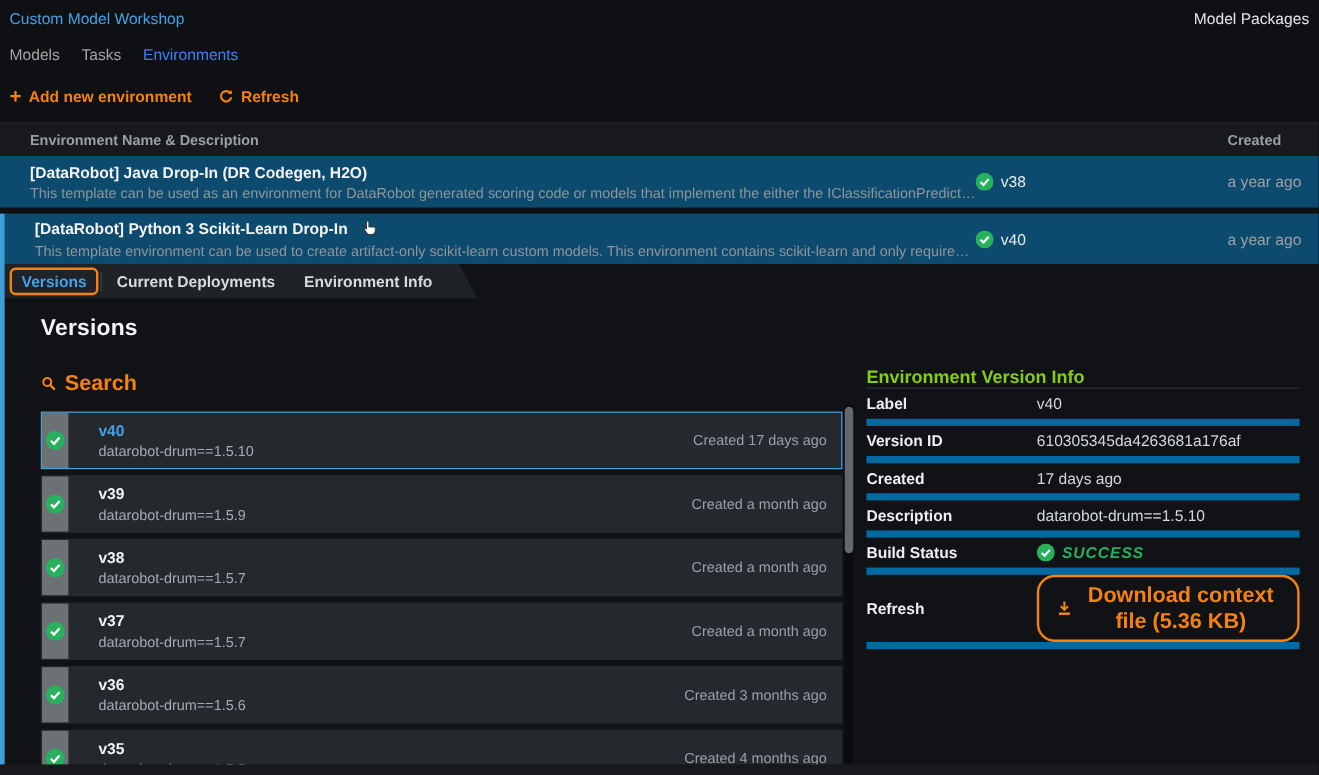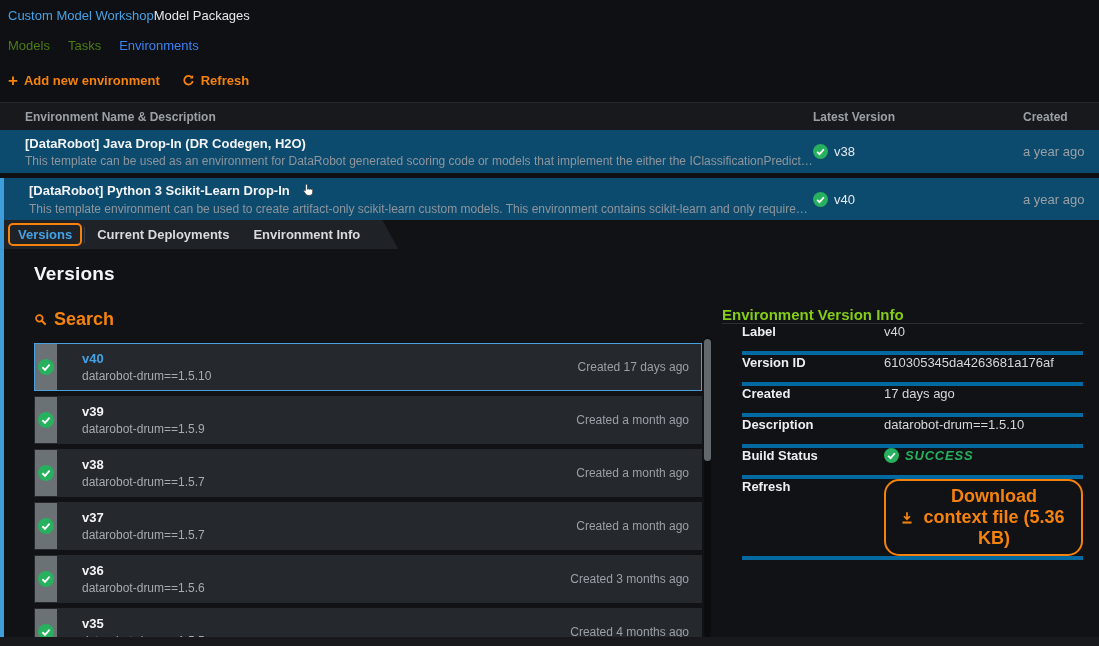--- a/index.html
+++ b/index.html
@@ -6,26 +6,26 @@
   html,body { width:1099px; height:646px; overflow:hidden; }
   body {
     background:#0e1013;
     color:#e8eaed;
     font-family:"Liberation Sans", sans-serif;
     font-size:13px;
     position:relative;
   }
 
   
-  .topnav { display:flex; padding:8px 8px 0 8px; align-items:center; }
+  .topnav { display:flex; gap:16px; padding:8px 8px 0 8px; align-items:center;justify-content:space-between; }
   .topnav .link-blue { color:#45a2e6; font-size:13px; cursor:pointer; }
   .topnav .link-plain { color:#e4e6e8; font-size:13px; cursor:pointer; }
 
   .subnav { display:flex; gap:18px; padding:15px 8px 0 8px; align-items:center; }
-  .subnav .nav-item { color:#4d7c0f; font-size:13px; cursor:pointer; }
+  .subnav .nav-item { color:#a3a3a3; font-size:13px; cursor:pointer; }
   .subnav .nav-item.active { color:#3b82f6; }
 
   .actionbar { display:flex; gap:22px; padding:20px 8px 14px 8px; align-items:center; }
   .action { display:flex; align-items:center; gap:6px; color:#f5820d; font-weight:bold; font-size:13px; cursor:pointer; }
   .plus-glyph { font-size:17px; font-weight:bold; line-height:12px; }
   .action svg { display:block; }
 
   
   .tbl-header {
     display:flex; align-items:center; height:28px; background:#17191d;
@@ -84,21 +84,21 @@
   .v-item.selected .v-label { color:#45a2e6; }
   .v-desc { font-size:12px; color:#a6abb0; }
   .v-created { align-self:center; padding-right:12px; color:#9aa0a6; font-size:12px; white-space:nowrap; }
 
   .list-scrollbar { position:absolute; left:700px; top:88px; width:7px; height:300px; background:#0a0c0e; border-radius:4px; }
   .list-scrollbar .thumb { position:absolute; top:2px; left:0; width:7px; height:122px; background:#63686d; border-radius:4px; }
 
   
   .info-panel { margin-left:20px; width:361px; padding-top:43px; }
   .info-title { color:#84cc16; font-weight:bold; font-size:15px; border-bottom:1px solid #2b2f35; }
-  .info-row { display:flex; align-items:flex-start; min-height:31px; border-bottom:4px solid #0369a1;margin-left:20px; }
+  .info-row { display:flex; align-items:center; min-height:31px; border-bottom:6px solid #0369a1; }
   .info-row.tall { min-height:41px; }
   .info-label { width:142px; flex:0 0 142px; font-weight:bold; font-size:13px; color:#eceef0; }
   .info-value { font-size:13px; color:#d4d7da; }
   .status-success { display:flex; align-items:center; gap:6px; color:#27b15e; font-weight:bold; font-size:13px; letter-spacing:.8px;font-style:italic; }
   .download-btn {
     display:inline-flex; align-items:center; gap:7px;
     border:2px solid #f5820d; border-radius:15px; padding:5px 14px;
     color:#f5820d; font-weight:bold; font-size:18px; background:transparent; cursor:pointer;
     font-family:"Liberation Sans", sans-serif;
   }
@@ -131,21 +131,20 @@
           <path d="M13.2 8.6 a5.3 5.3 0 1 1 -1.2 -4.4" fill="none" stroke="#f5820d" stroke-width="2.2"></path>
           <path d="M13.8 1.2 v4.2 h-4.2 z" fill="#f5820d"></path>
         </svg>
     </span>
     <span>Refresh</span>
   </span>
 </div>
 
 <div class="tbl-header">
   <div class="col-name">Environment Name &amp; Description</div>
-  <div class="col-latest">Latest Version</div>
   <div class="col-created">Created</div>
 </div>
 
 <div class="env-row">
   <div class="col-name row-main">
     <span class="row-title">[DataRobot] Java Drop-In (DR Codegen, H2O)</span>
     <span class="row-desc">This template can be used as an environment for DataRobot generated scoring code or models that implement the either the IClassificationPredictor or I...</span>
   </div>
   <div class="col-latest latest-cell">
     <span class="check-badge">

